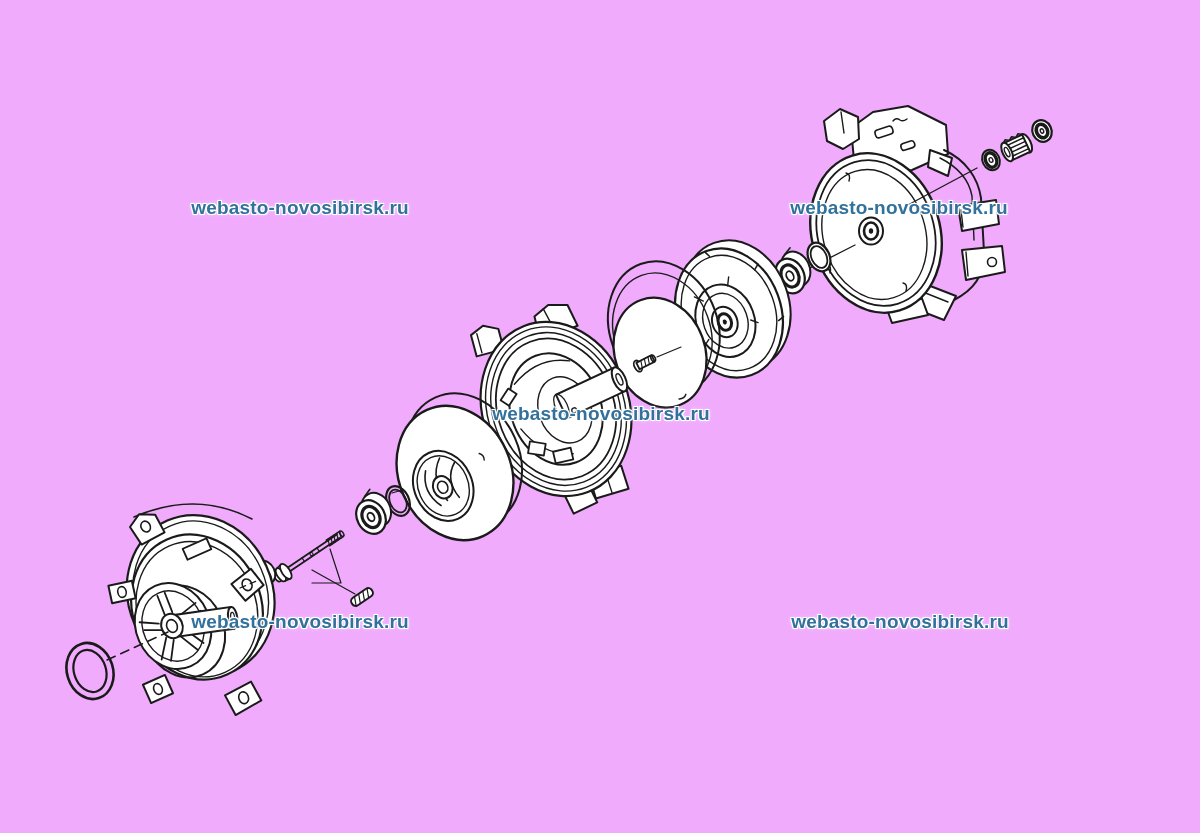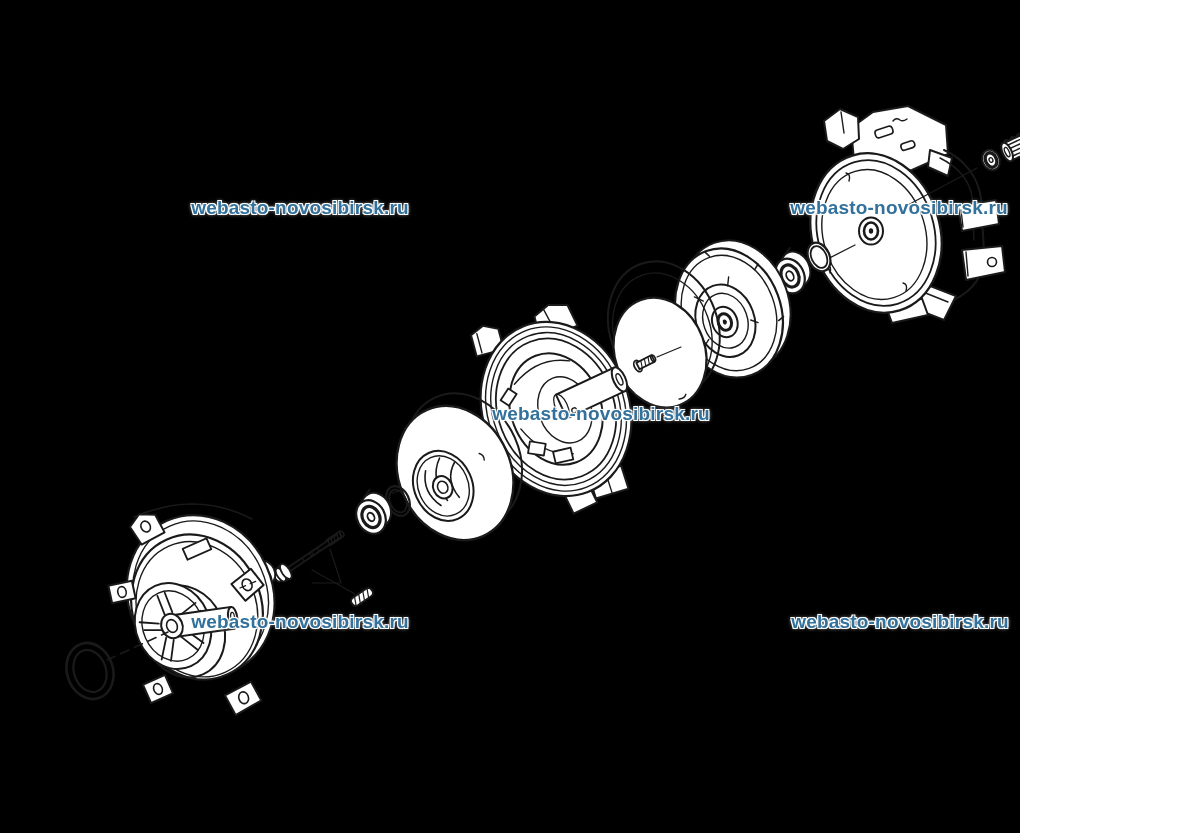--- a/index.html
+++ b/index.html
@@ -1,16 +1,16 @@
 <!DOCTYPE html>
 <html><head>
 <meta charset="utf-8">
 <style>
   html,body{margin:0;padding:0;background:#ffffff;}
-  .stage{position:relative;width:1020px;height:833px;background:#000000;overflow:hidden;
+  .stage{position:relative;width:1200px;height:833px;background:#f0abfc;overflow:hidden;
          font-family:"Liberation Sans", sans-serif;}
   .stage svg{position:absolute;left:0;top:0;}
   .wm{
     position:absolute;
     transform:translate(-50%,-50%);
     font-family:"Liberation Sans", sans-serif;
     font-weight:bold;
     font-size:19px;
     letter-spacing:.2px;
     color:#31719c;

